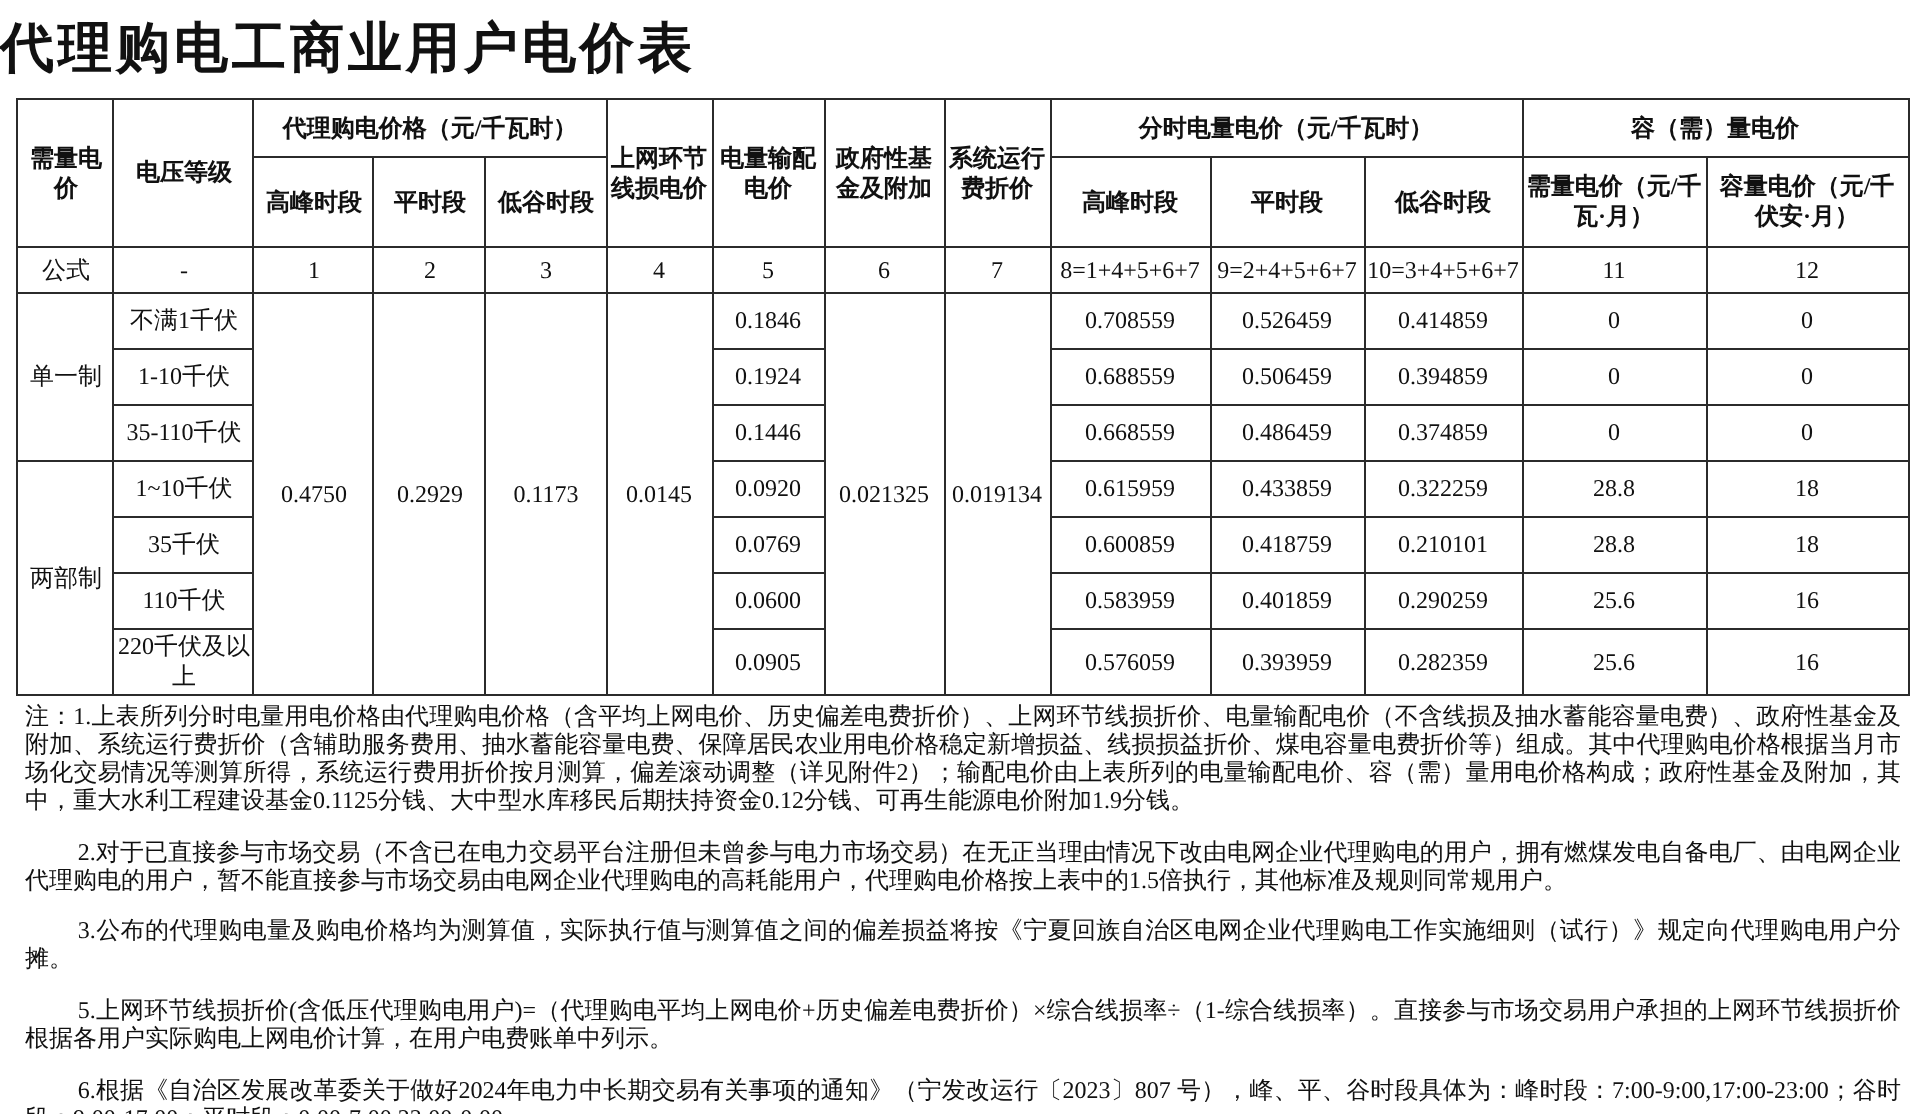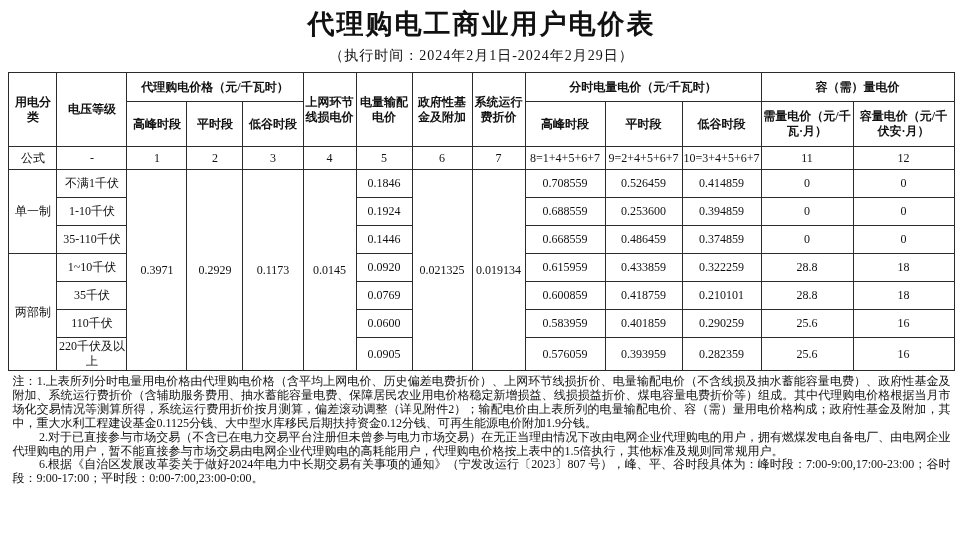--- a/index.html
+++ b/index.html
@@ -5,21 +5,20 @@
   html, body {
     margin: 0; padding: 0;
     width: 963px; height: 557px;
     background: #ffffff;
     overflow: hidden;
     font-family: "Liberation Serif", "DejaVu Serif", serif;
     color: #111111;
   }
   .page { width: 963px; height: 557px; }
   .title {
-    text-align: center;
     font-size: 27px;
     font-weight: bold;
     padding-top: 6px;
     letter-spacing: 2px;
   }
   .subtitle {
     text-align: center;
     font-size: 14px;
     margin-top: 5px;
     letter-spacing: 1px;
@@ -48,50 +47,49 @@
   tr.data-row td { height: 25px; }
   tr.data-row-last td { height: 29px; }
   .notes {
     width: 938px;
     margin: 4px auto 0 auto;
     font-size: 12px;
     line-height: 1.16;
     text-align: justify;
   }
   .notes p { margin: 0; padding: 0; }
-  .notes p.indent { text-indent: 2.2em; }
+  .notes p.indent { text-indent: 2.2em; margin-top: 12px; }
 </style>
 </head>
 <body>
 
 <div class="page">
 
   <div class="title">代理购电工商业用户电价表</div>
-  <div class="subtitle">（执行时间：2024年2月1日-2024年2月29日）</div>
 
   <table class="price-table">
     <colgroup>
       <col style="width:48px">
         <col style="width:70px">
         <col style="width:60px">
         <col style="width:56px">
       <col style="width:60px">
         <col style="width:53px">
         <col style="width:56px">
         <col style="width:60px">
       <col style="width:53px">
         <col style="width:80px">
         <col style="width:77px">
         <col style="width:79px">
       <col style="width:92px">
         <col style="width:101px">
     </colgroup>
     <tbody>
       <tr class="hdr-group">
-        <th rowspan="2">用电分类</th>
+        <th rowspan="2">需量电价</th>
         <th rowspan="2">电压等级</th>
         <th colspan="3">代理购电价格（元/千瓦时）</th>
         <th rowspan="2">上网环节线损电价</th>
         <th rowspan="2">电量输配电价</th>
         <th rowspan="2">政府性基金及附加</th>
         <th rowspan="2">系统运行费折价</th>
         <th colspan="3">分时电量电价（元/千瓦时）</th>
         <th colspan="2">容（需）量电价</th>
       </tr>
       <tr class="hdr-sub">
@@ -117,38 +115,38 @@
         <td>8=1+4+5+6+7</td>
         <td>9=2+4+5+6+7</td>
         <td>10=3+4+5+6+7</td>
         <td>11</td>
         <td>12</td>
       </tr>
 
       <tr class="data-row">
         <td rowspan="3">单一制</td>
         <td>不满1千伏</td>
-        <td rowspan="7">0.3971</td>
+        <td rowspan="7">0.4750</td>
         <td rowspan="7">0.2929</td>
         <td rowspan="7">0.1173</td>
         <td rowspan="7">0.0145</td>
         <td>0.1846</td>
         <td rowspan="7">0.021325</td>
         <td rowspan="7">0.019134</td>
         <td>0.708559</td>
         <td>0.526459</td>
         <td>0.414859</td>
         <td>0</td>
         <td>0</td>
       </tr>
       <tr class="data-row">
         <td>1-10千伏</td>
         <td>0.1924</td>
         <td>0.688559</td>
-        <td>0.253600</td>
+        <td>0.506459</td>
         <td>0.394859</td>
         <td>0</td>
         <td>0</td>
       </tr>
       <tr class="data-row">
         <td>35-110千伏</td>
         <td>0.1446</td>
         <td>0.668559</td>
         <td>0.486459</td>
         <td>0.374859</td>
@@ -191,16 +189,18 @@
         <td>0.282359</td>
         <td>25.6</td>
         <td>16</td>
       </tr>
     </tbody>
   </table>
 
   <div class="notes">
     <p><span>注：</span><span>1.上表所列分时电量用电价格由代理购电价格（含平均上网电价、历史偏差电费折价）、上网环节线损折价、电量输配电价（不含线损及抽水蓄能容量电费）、政府性基金及附加、系统运行费折价（含辅助服务费用、抽水蓄能容量电费、保障居民农业用电价格稳定新增损益、线损损益折价、煤电容量电费折价等）组成。其中代理购电价格根据当月市场化交易情况等测算所得，系统运行费用折价按月测算，偏差滚动调整（详见附件2）；输配电价由上表所列的电量输配电价、容（需）量用电价格构成；政府性基金及附加，其中，重大水利工程建设基金0.1125分钱、大中型水库移民后期扶持资金0.12分钱、可再生能源电价附加1.9分钱。</span></p>
     <p class="indent">2.对于已直接参与市场交易（不含已在电力交易平台注册但未曾参与电力市场交易）在无正当理由情况下改由电网企业代理购电的用户，拥有燃煤发电自备电厂、由电网企业代理购电的用户，暂不能直接参与市场交易由电网企业代理购电的高耗能用户，代理购电价格按上表中的1.5倍执行，其他标准及规则同常规用户。</p>
+    <p class="indent">3.公布的代理购电量及购电价格均为测算值，实际执行值与测算值之间的偏差损益将按《宁夏回族自治区电网企业代理购电工作实施细则（试行）》规定向代理购电用户分摊。</p>
+    <p class="indent">5.上网环节线损折价(含低压代理购电用户)=（代理购电平均上网电价+历史偏差电费折价）×综合线损率÷（1-综合线损率）。直接参与市场交易用户承担的上网环节线损折价根据各用户实际购电上网电价计算，在用户电费账单中列示。</p>
     <p class="indent">6.根据《自治区发展改革委关于做好2024年电力中长期交易有关事项的通知》（宁发改运行〔2023〕807 号），峰、平、谷时段具体为：峰时段：7:00-9:00,17:00-23:00；谷时段：9:00-17:00；平时段：0:00-7:00,23:00-0:00。</p>
   </div>
 
 </div>
 
 </body></html>

